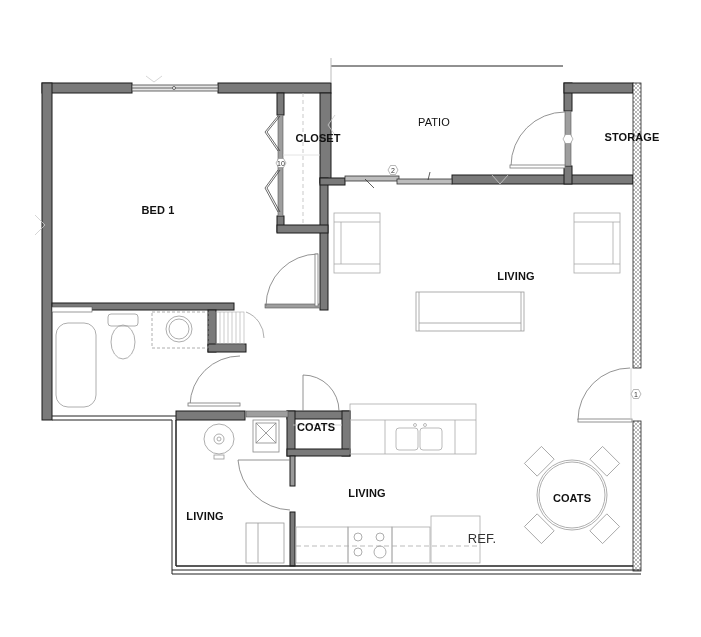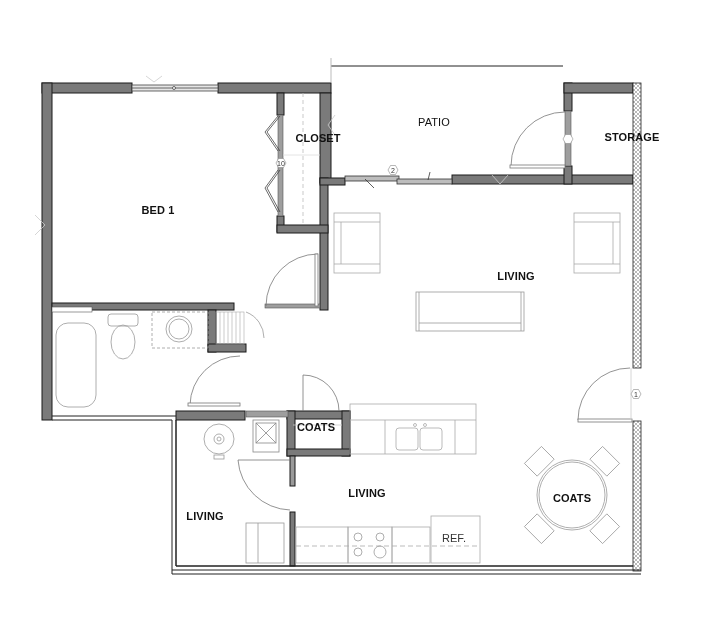--- a/index.html
+++ b/index.html
@@ -3,21 +3,21 @@
 <meta charset="utf-8">
 <style>
   html, body { margin: 0; padding: 0; background: #ffffff; }
   body { width: 701px; height: 637px; position: relative; overflow: hidden;
          font-family: "Liberation Sans", sans-serif; }
   #plan { position: absolute; left: 0; top: 0; width: 701px; height: 637px; }
   .label { position: absolute; font-family: "Liberation Sans", sans-serif;
            font-size: 11px; color: #111; white-space: nowrap;
            transform: translate(-50%, -50%); letter-spacing: 0.1px; }
   .label.bold { font-weight: bold; }
-  .label.small { font-size: 11px; font-weight: normal; color: #333; }
+  .label.small { font-size: 13px; font-weight: normal; color: #333; margin-left: 28px; }
   .tag { position: absolute; font-family: "Liberation Sans", sans-serif;
          font-size: 7px; color: #333; transform: translate(-50%, -50%); }
 </style>
 </head>
 <body>
 
 <svg id="plan" viewBox="0 0 701 637" xmlns="http://www.w3.org/2000/svg">
   <defs>
     <pattern id="xhatch" width="4" height="4" patternUnits="userSpaceOnUse">
       <rect width="4" height="4" fill="#ffffff"></rect>

